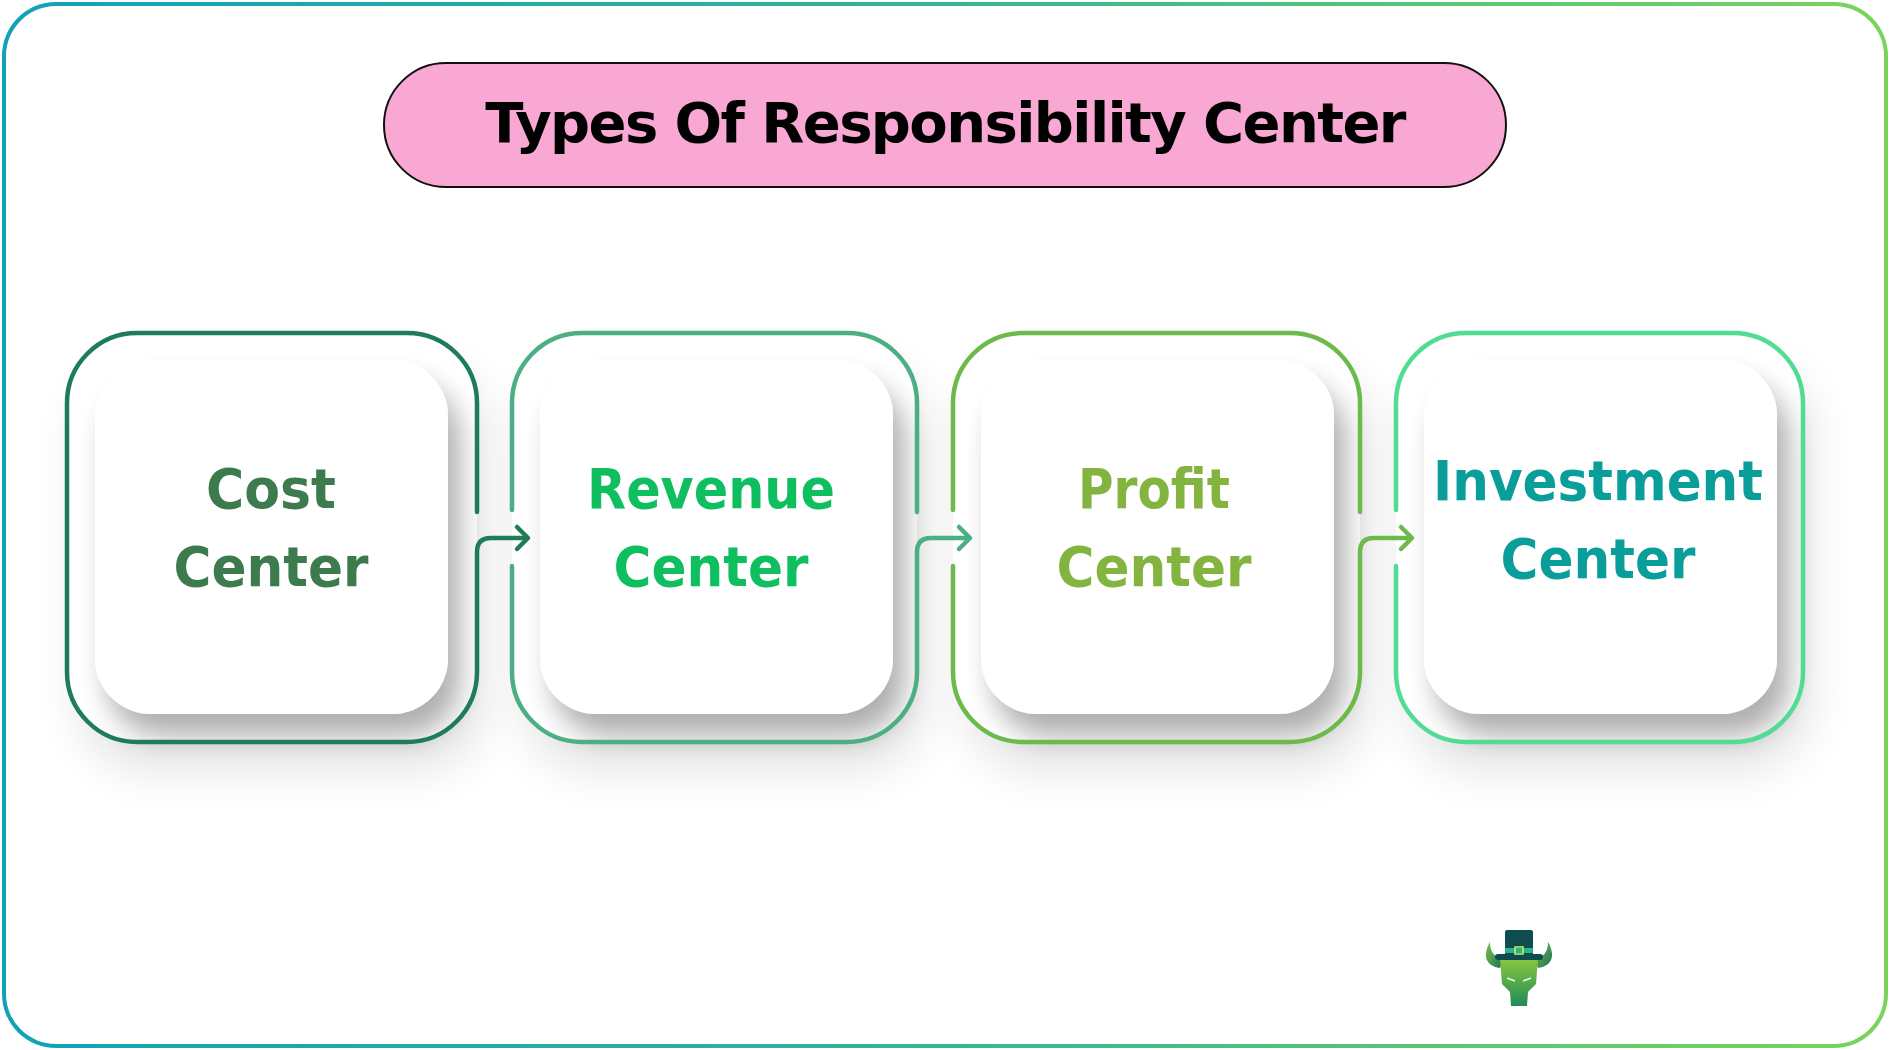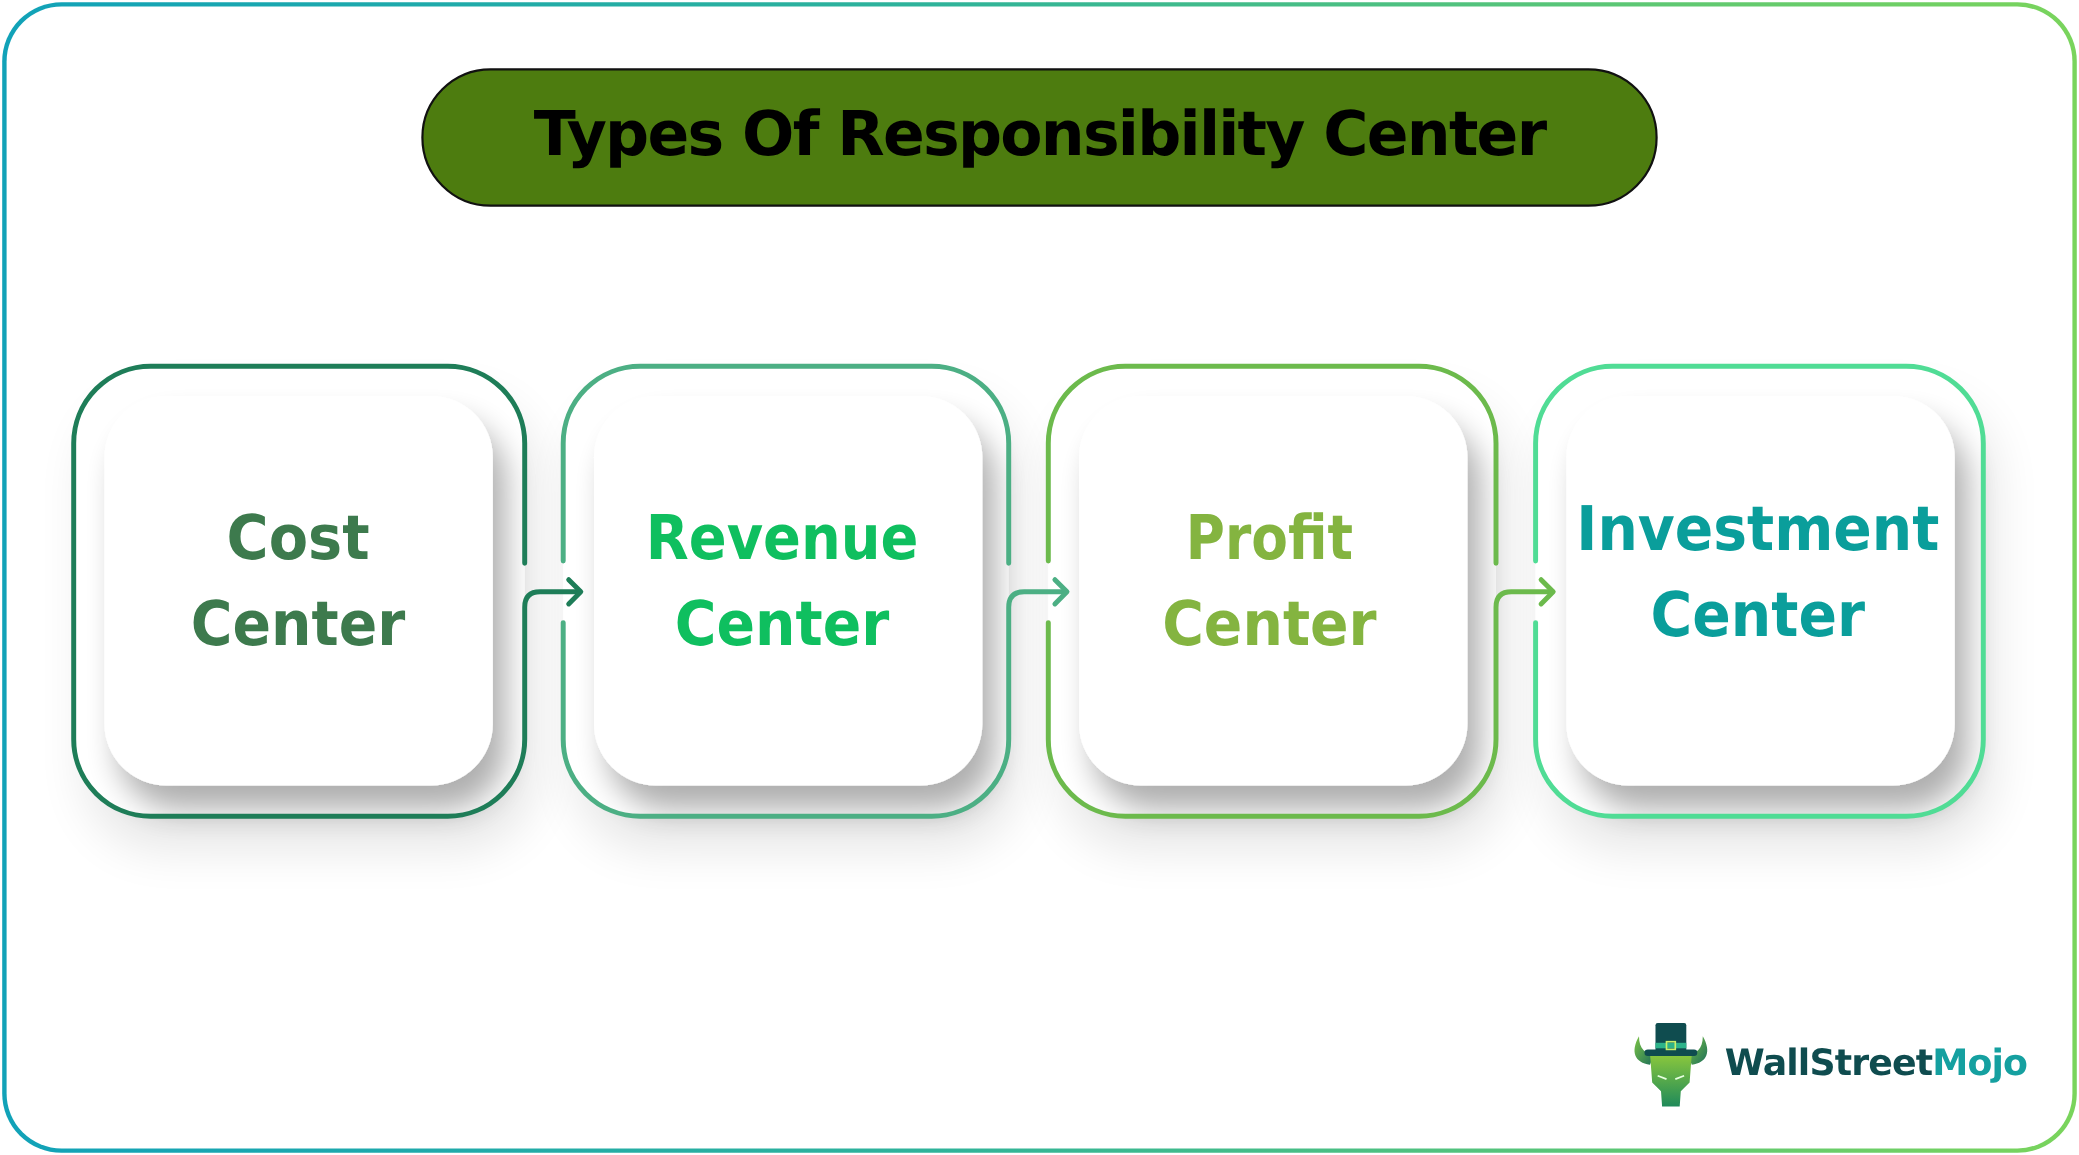--- a/index.html
+++ b/index.html
@@ -7,21 +7,21 @@
   .frame {
     position: absolute; left: 2px; top: 2px; width: 1886px; height: 1046px;
     border-radius: 54px; box-sizing: border-box;
     background: linear-gradient(90deg, #11a2b8 0%, #2fb39a 45%, #7ad45c 100%);
     padding: 4px;
   }
   .frame-inner { width: 100%; height: 100%; background: #ffffff; border-radius: 50px; }
   .title-pill {
     position: absolute; left: 383px; top: 62px; width: 1124px; height: 126px;
     box-sizing: border-box; border: 2.5px solid #111111; border-radius: 63px;
-    background: #4d7c0f; display: flex; align-items: center; justify-content: center;
+    background: #f9a8d4; display: flex; align-items: center; justify-content: center;
   }
   .title-text {
     font-family: "DejaVu Sans", sans-serif; font-weight: bold; font-size: 56px;
     letter-spacing: -1.6px; color: #000000; white-space: nowrap; line-height: 1;
     margin-top: -4px;
   }
   svg.diagram { position: absolute; left: 0; top: 0; }
   .card-text { font-family: "DejaVu Sans", sans-serif; font-weight: bold; font-size: 56px; }
   .logo { position: absolute; left: 1478px; top: 928px; height: 80px; display: flex; align-items: center; }
   .logo-text { font-family: "DejaVu Sans", sans-serif; font-weight: bold; font-size: 33px; letter-spacing: -0.8px; margin-left: 8px; margin-top: -6px; white-space: nowrap; }
@@ -128,14 +128,13 @@
     <path d="M22,30 L60,30 L58,56 L50,64 L49,78 L33,78 L32,64 L24,56 Z" fill="url(#bullG)"></path>
 
     <path d="M29,50 L37,53" stroke="#e8ffe0" stroke-width="1.6" fill="none"></path>
     <path d="M53,50 L45,53" stroke="#e8ffe0" stroke-width="1.6" fill="none"></path>
 
     <rect x="17" y="26" width="48" height="6" rx="3" fill="#0f4c4f"></rect>
     <rect x="27" y="2" width="28" height="26" rx="2" fill="#0f4c4f"></rect>
     <rect x="27" y="20" width="28" height="5" fill="#2db38a"></rect>
     <rect x="37" y="19" width="8" height="7" fill="none" stroke="#c9f06a" stroke-width="1.5"></rect>
   </svg>
-  <span class="logo-text"><span class="logo-a">WallStreet</span><span class="logo-b">Mojo</span></span>
 </div>
 
 </body></html>

